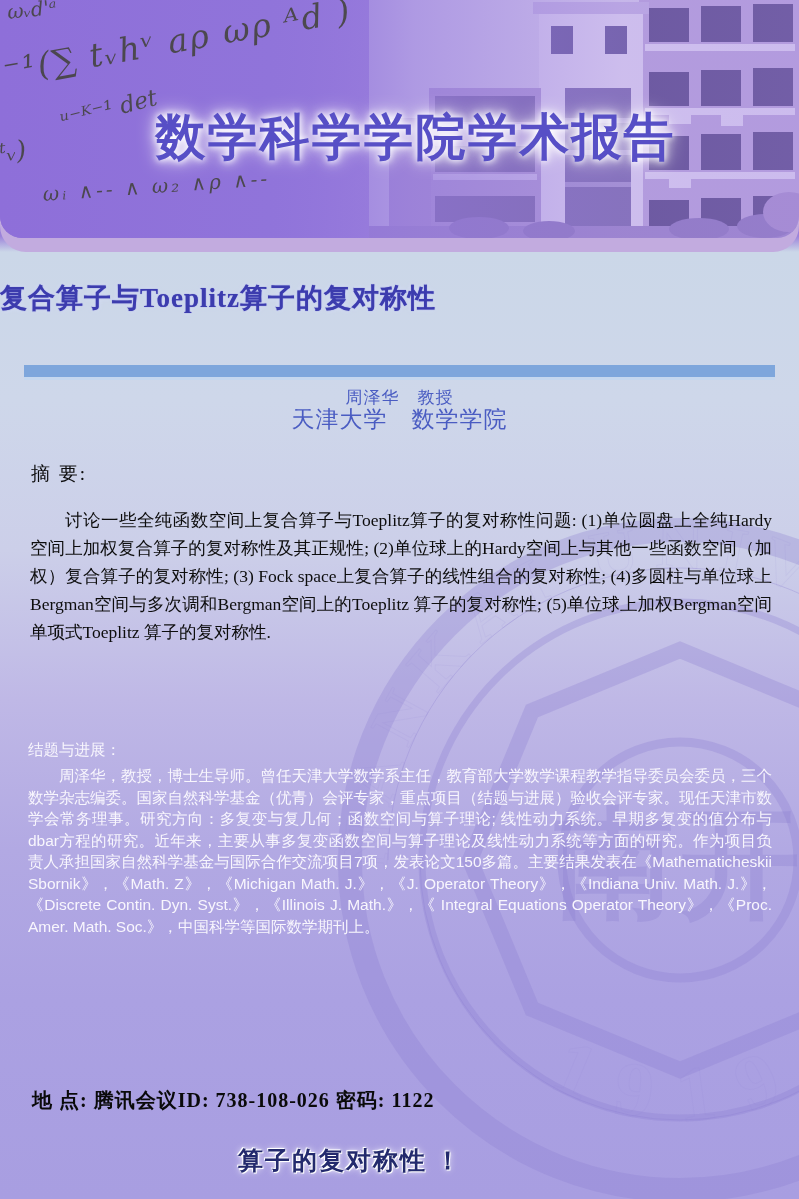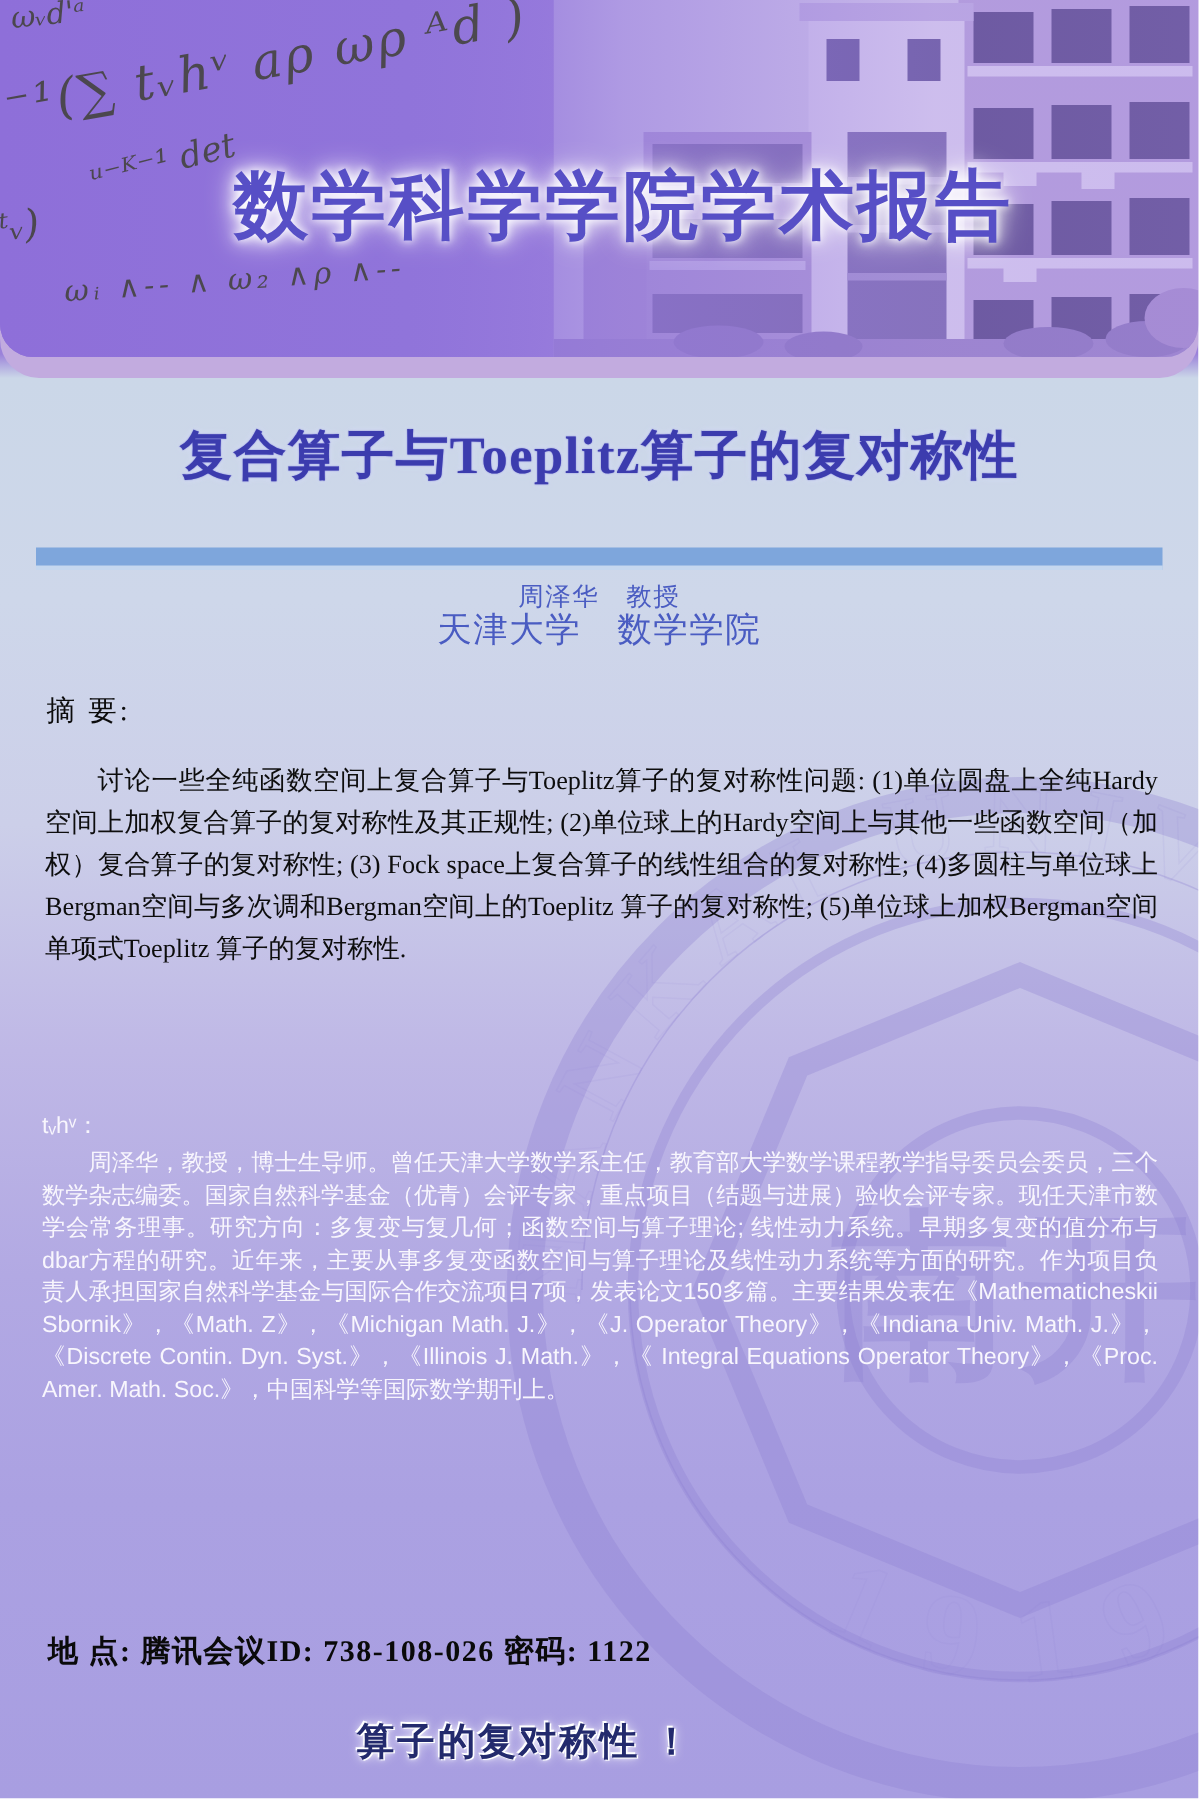--- a/index.html
+++ b/index.html
@@ -42,22 +42,22 @@
     text-shadow:0 0 6px #fff,0 0 12px #fff,0 0 20px rgba(255,255,255,.95);
     z-index:5;
   }
   
   .watermark{position:absolute;left:0;top:0;z-index:1;}
   .watermark *{stroke:#8b7fd0;fill:none;opacity:.30;}
   .watermark text{fill:#8b7fd0;stroke:none;font-family:"Liberation Serif",serif;font-weight:bold;}
   
   .content{position:absolute;inset:0;z-index:2;}
   .talk-title{
-    position:absolute;left:0;top:280px;width:100%;margin:0;text-align:center;
-    font-size:35px;font-weight:bold;letter-spacing:1px;color:#3c3cae;
+    position:absolute;left:0;top:280px;width:100%;margin:0;text-align:left;
+    font-size:27px;font-weight:bold;letter-spacing:1px;color:#3c3cae;
     text-shadow:0 0 1px #6a6ad0,0 0 5px rgba(215,220,250,.95);
   }
   .divider{
     position:absolute;left:24px;top:365px;width:751px;height:12px;
     background:#7ea6dc;border-bottom:3px solid rgba(255,255,255,.55);
   }
   .speaker{position:absolute;left:0;top:386px;width:100%;margin:0;text-align:center;
     font-size:17px;color:#4a5cc2;letter-spacing:1px;}
   .affiliation{position:absolute;left:0;top:404px;width:100%;margin:0;text-align:center;
     font-size:23px;color:#4a5cc2;letter-spacing:1px;}
@@ -102,21 +102,21 @@
 
   <div class="content">
     <h2 class="talk-title">复合算子与Toeplitz算子的复对称性</h2>
     <div class="divider"></div>
     <p class="speaker">周泽华　教授</p>
     <p class="affiliation">天津大学　数学学院</p>
 
     <p class="abstract-label">摘 要:</p>
     <p class="abstract-text">讨论一些全纯函数空间上复合算子与Toeplitz算子的复对称性问题: (1)单位圆盘上全纯Hardy空间上加权复合算子的复对称性及其正规性; (2)单位球上的Hardy空间上与其他一些函数空间（加权）复合算子的复对称性; (3) Fock space上复合算子的线性组合的复对称性; (4)多圆柱与单位球上Bergman空间与多次调和Bergman空间上的Toeplitz 算子的复对称性; (5)单位球上加权Bergman空间单项式Toeplitz 算子的复对称性.</p>
 
-    <p class="bio-label">tᵥhᵛ：</p>
+    <p class="bio-label">结题与进展：</p>
     <p class="bio-text">周泽华，教授，博士生导师。曾任天津大学数学系主任，教育部大学数学课程教学指导委员会委员，三个数学杂志编委。国家自然科学基金（优青）会评专家，重点项目（结题与进展）验收会评专家。现任天津市数学会常务理事。研究方向：多复变与复几何；函数空间与算子理论; 线性动力系统。早期多复变的值分布与dbar方程的研究。近年来，主要从事多复变函数空间与算子理论及线性动力系统等方面的研究。作为项目负责人承担国家自然科学基金与国际合作交流项目7项，发表论文150多篇。主要结果发表在《Mathematicheskii Sbornik》，《Math. Z》，《Michigan Math. J.》，《J. Operator Theory》，《Indiana Univ. Math. J.》，《Discrete Contin. Dyn. Syst.》，《Illinois J. Math.》，《 Integral Equations Operator Theory》，《Proc. Amer. Math. Soc.》，中国科学等国际数学期刊上。</p>
 
     <p class="loc-line">地 点: 腾讯会议ID: 738-108-026 密码: 1122</p>
 
     <p class="welcome">算子的复对称性 ！</p>
   </div>
 
   <div class="header-band"></div>
   <div class="header">
 

